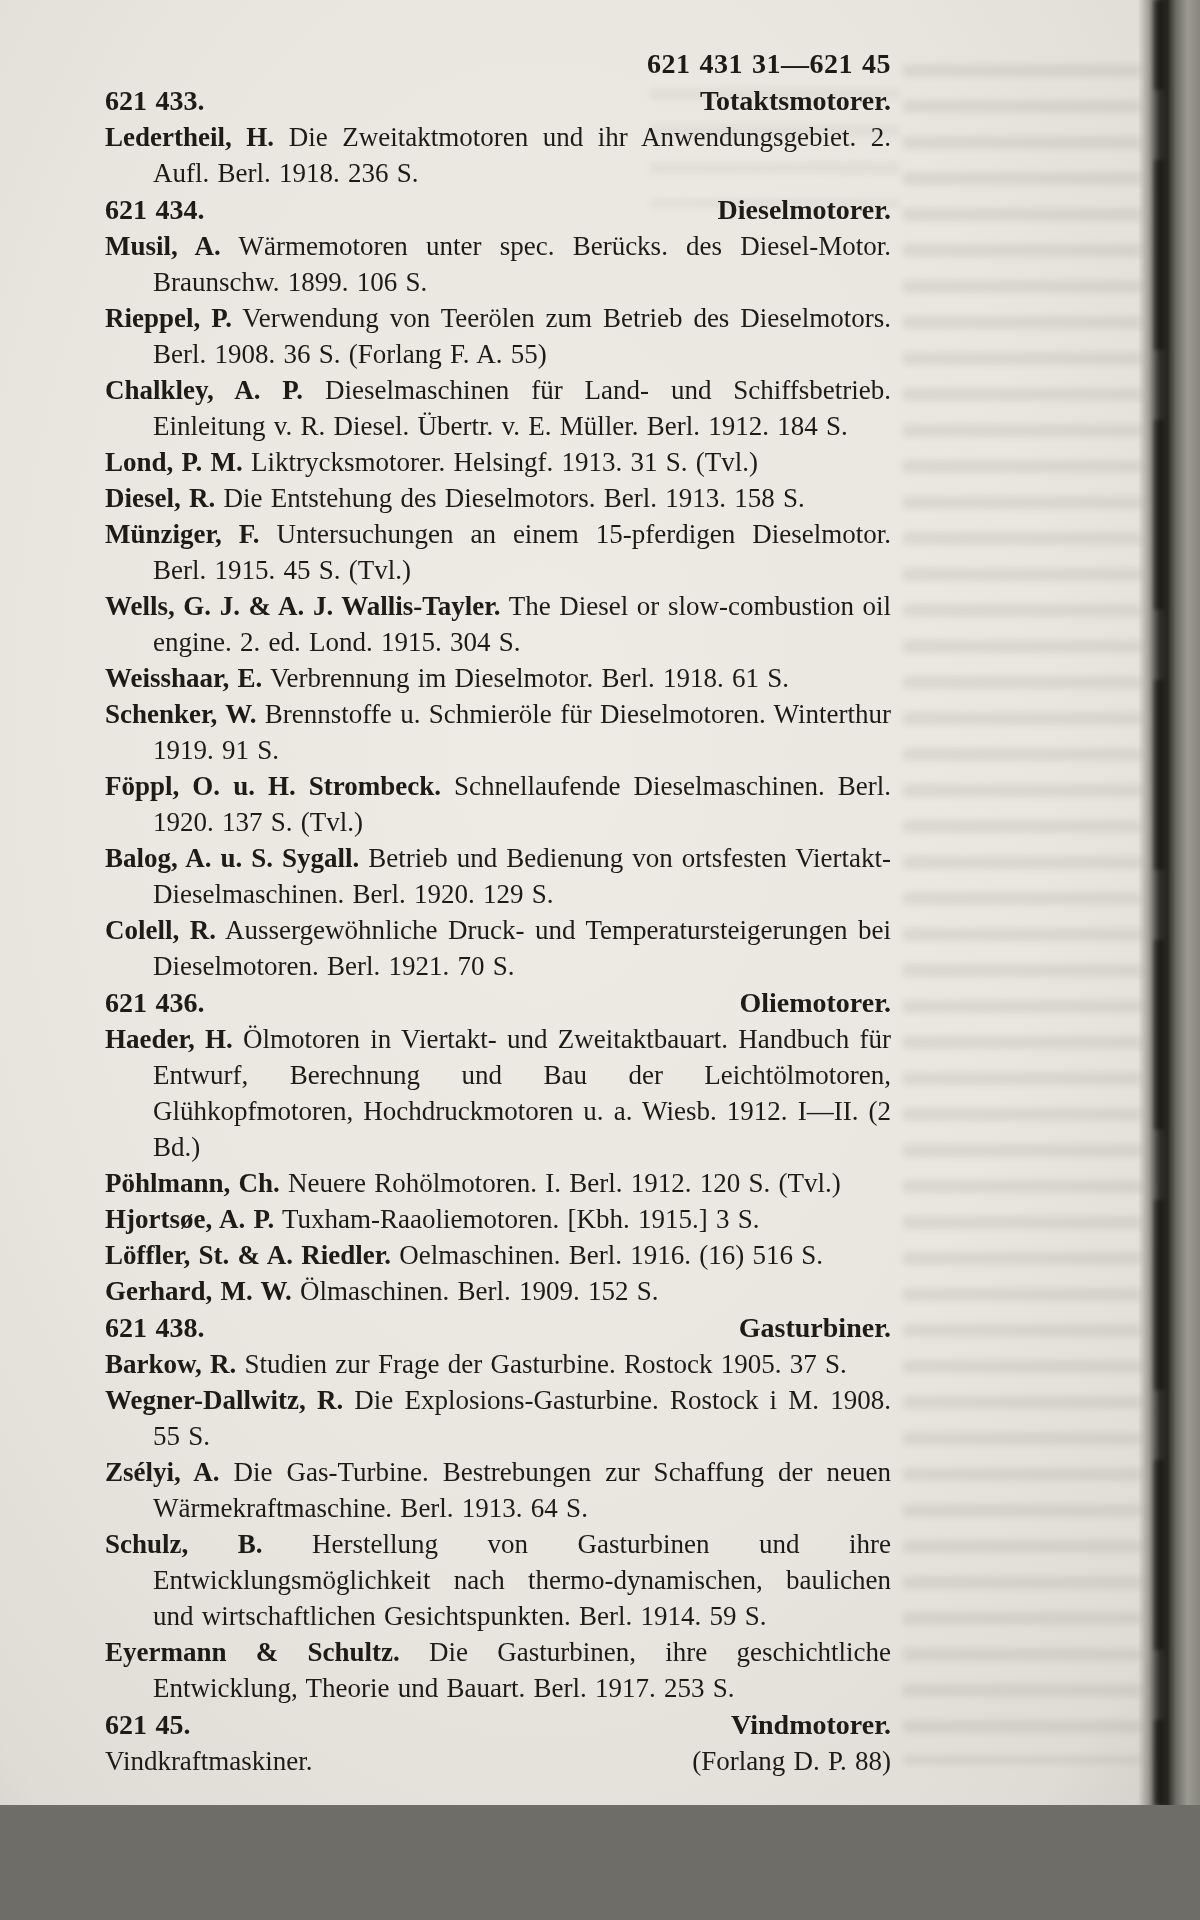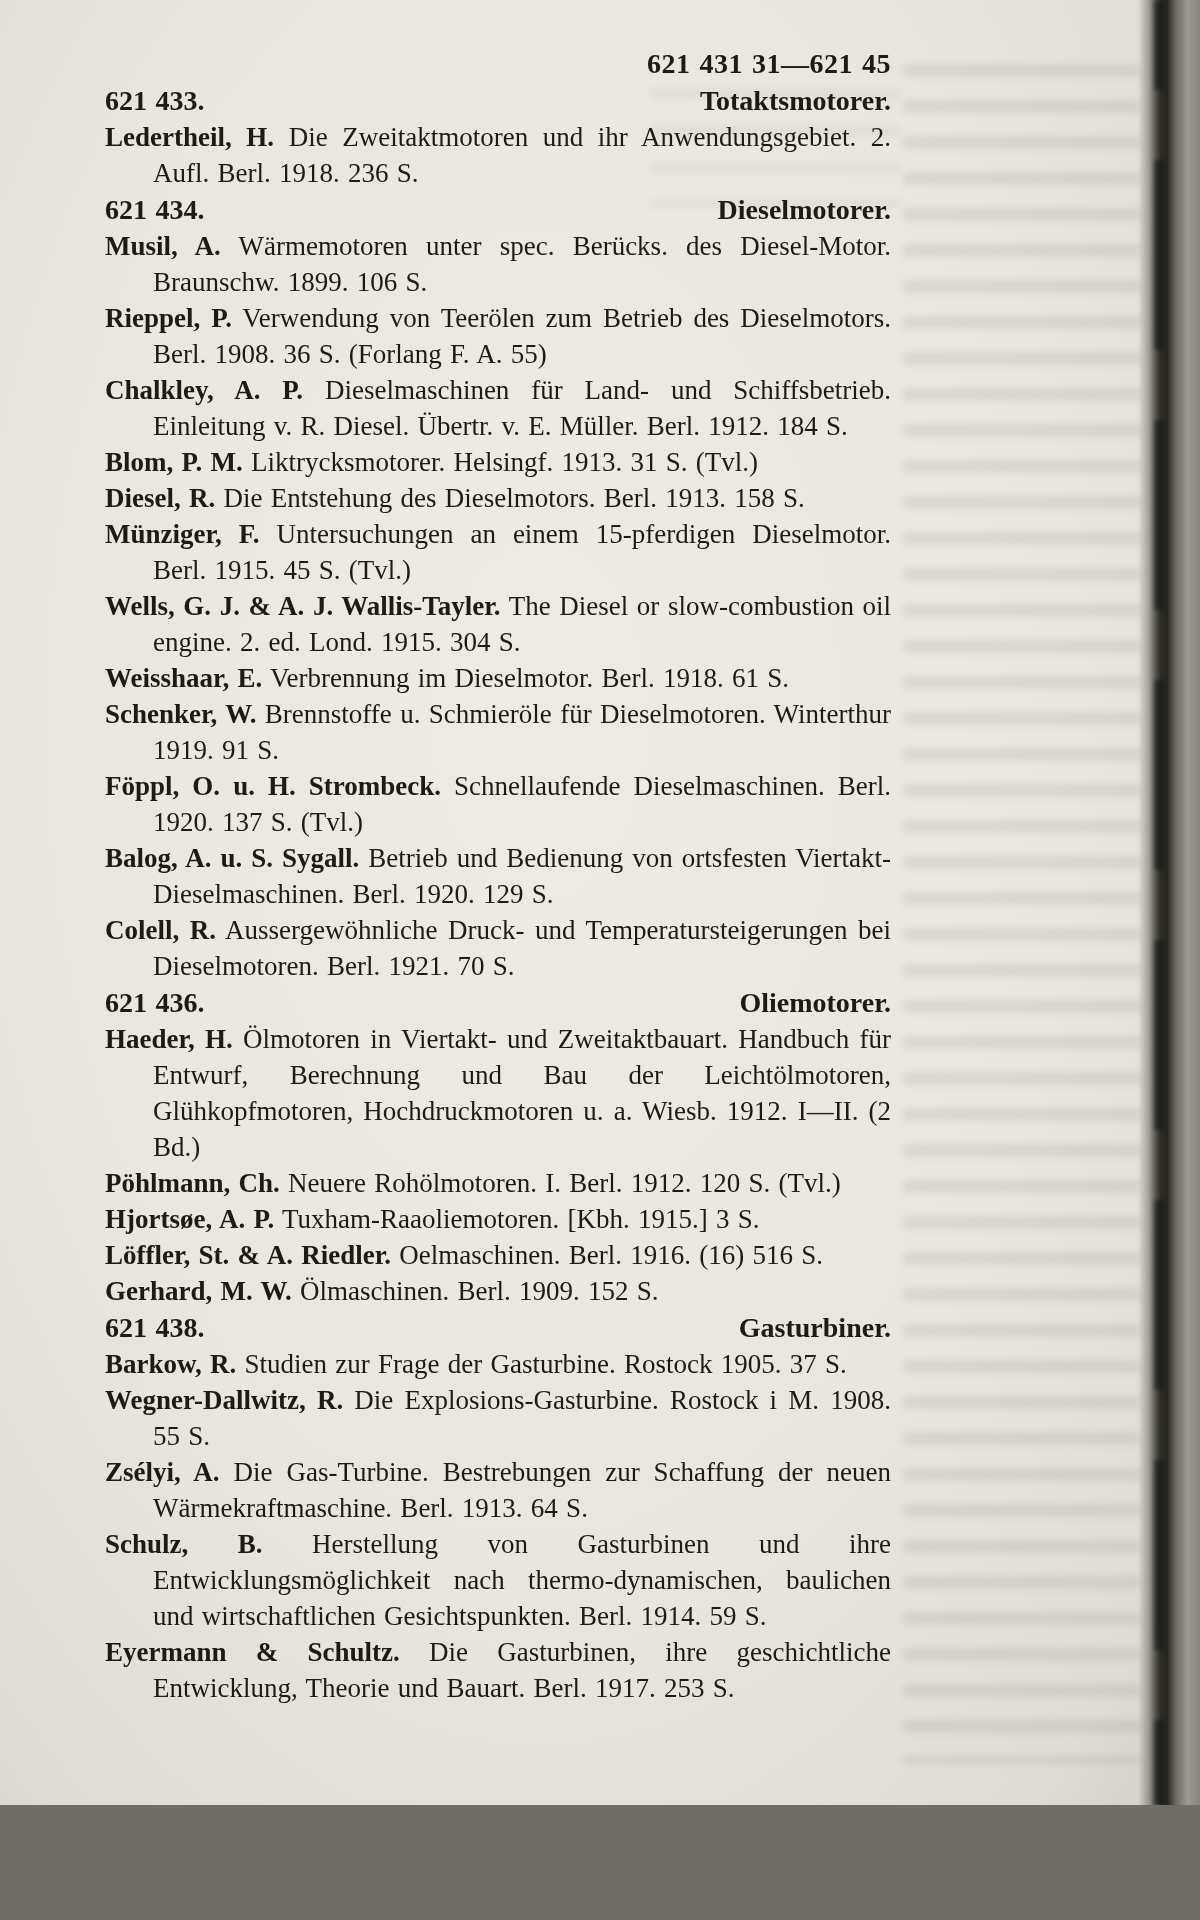--- a/index.html
+++ b/index.html
@@ -138,21 +138,21 @@
       <span class="sec-number">621 434.</span>
       <span class="sec-title">Dieselmotorer.</span>
     </div>
     <div class="entries">
   <p class="entry"><b class="author">Musil, A.</b> <span>Wärmemotoren unter spec. Berücks. des Diesel-Motor. Braunschw. 1899. 106 S.</span></p>
 
   <p class="entry"><b class="author">Rieppel, P.</b> <span>Verwendung von Teerölen zum Betrieb des Dieselmotors. Berl. 1908. 36 S. (Forlang F. A. 55)</span></p>
 
   <p class="entry"><b class="author">Chalkley, A. P.</b> <span>Dieselmaschinen für Land- und Schiffsbetrieb. Einleitung v. R. Diesel. Übertr. v. E. Müller. Berl. 1912. 184 S.</span></p>
 
-  <p class="entry"><b class="author">Blom, P. M.</b> <span>Liktrycksmotorer. Helsingf. 1913. 31 S. (Tvl.)</span></p>
+  <p class="entry"><b class="author">Lond, P. M.</b> <span>Liktrycksmotorer. Helsingf. 1913. 31 S. (Tvl.)</span></p>
 
   <p class="entry"><b class="author">Diesel, R.</b> <span>Die Entstehung des Dieselmotors. Berl. 1913. 158 S.</span></p>
 
   <p class="entry"><b class="author">Münziger, F.</b> <span>Untersuchungen an einem 15-pferdigen Dieselmotor. Berl. 1915. 45 S. (Tvl.)</span></p>
 
   <p class="entry"><b class="author">Wells, G. J. &amp; A. J. Wallis-Tayler.</b> <span>The Diesel or slow-combustion oil engine. 2. ed. Lond. 1915. 304 S.</span></p>
 
 
   <p class="entry"><b class="author">Weisshaar, E.</b> <span>Verbrennung im Dieselmotor. Berl. 1918. 61 S.</span></p>
 
@@ -195,20 +195,32 @@
   <p class="entry"><b class="author">Wegner-Dallwitz, R.</b> <span>Die Explosions-Gasturbine. Rostock i M. 1908. 55 S.</span></p>
 
   <p class="entry"><b class="author">Zsélyi, A.</b> <span>Die Gas-Turbine. Bestrebungen zur Schaffung der neuen Wärmekraftmaschine. Berl. 1913. 64 S.</span></p>
 
   <p class="entry"><b class="author">Schulz, B.</b> <span>Herstellung von Gasturbinen und ihre Entwicklungsmöglichkeit nach thermo-dynamischen, baulichen und wirtschaftlichen Gesichtspunkten. Berl. 1914. 59 S.</span></p>
 
   <p class="entry"><b class="author">Eyermann &amp; Schultz.</b> <span>Die Gasturbinen, ihre geschichtliche Entwicklung, Theorie und Bauart. Berl. 1917. 253 S.</span></p>
 </div>
   </section>
 
+  <section class="section">
+    <div class="section-head">
+      <span class="sec-number">621 45.</span>
+      <span class="sec-title">Vindmotorer.</span>
+    </div>
+    <div class="entries">
+  <p class="entry note-row">
+    <span>Vindkraftmaskiner.</span>
+    <span class="note-ref">(Forlang D. P. 88)</span>
+  </p>
+</div>
+  </section>
 </div>
   </div>
 
   <div class="footer">
     <span class="page-number">259</span>
     <span class="signature-mark">17*</span>
   </div>
 </div>
 
 </body></html>

